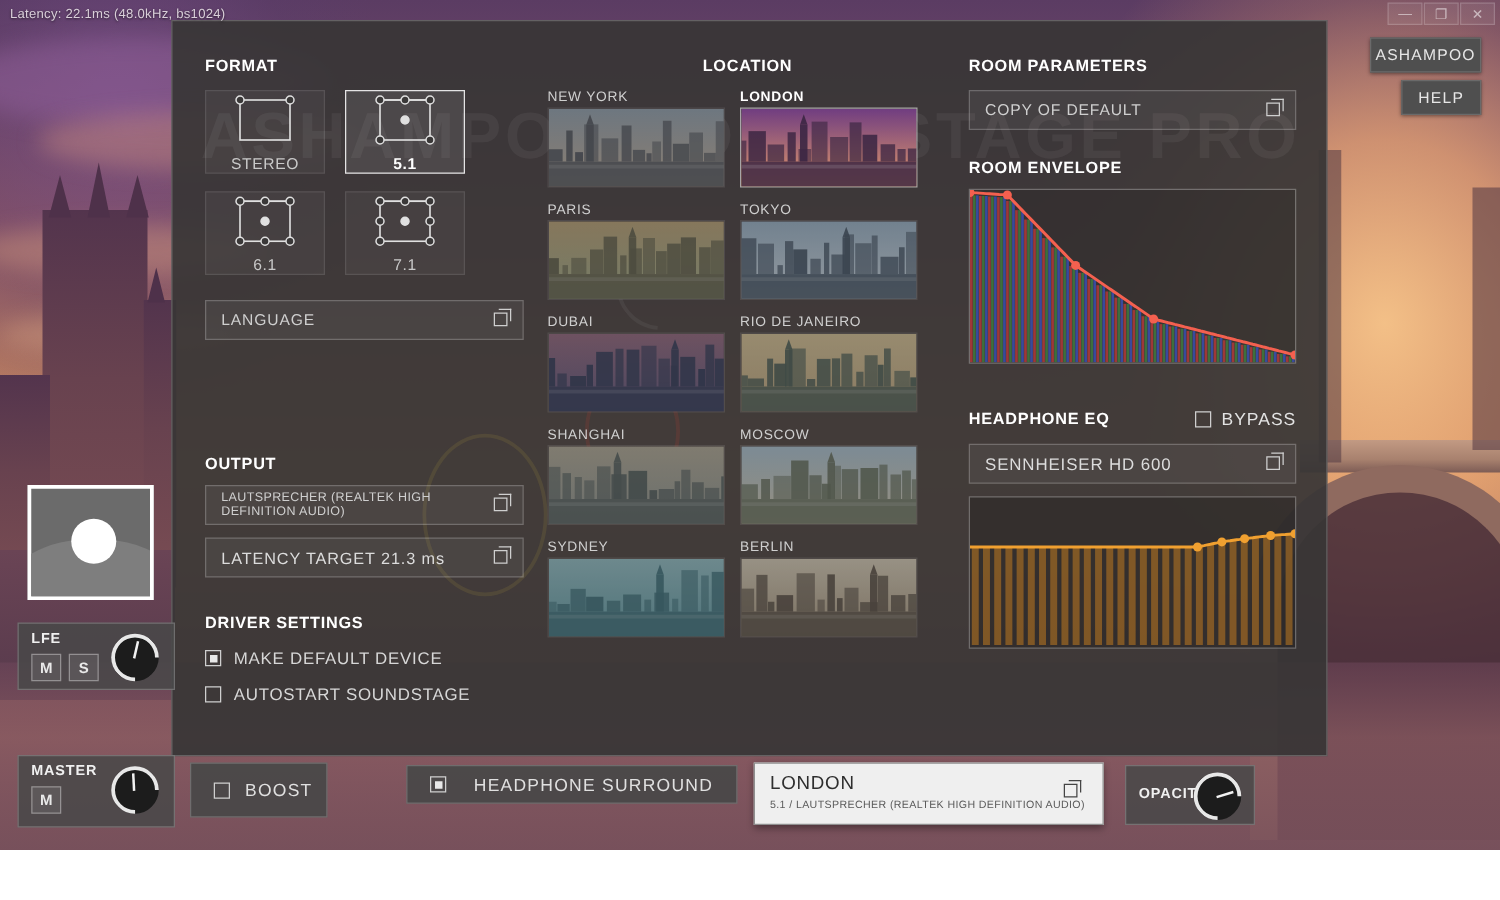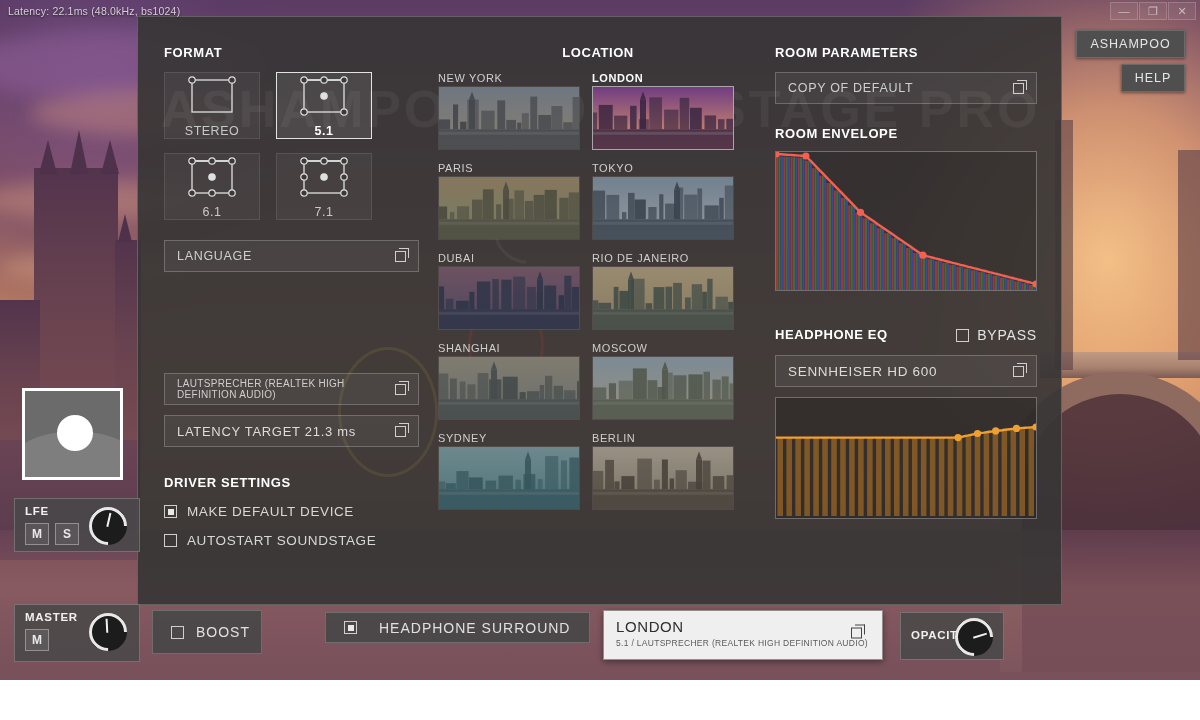--- a/index.html
+++ b/index.html
@@ -107,21 +107,21 @@
   .corner-btn {
     position: absolute;
     background: #4f4f4f;
     border: 1px solid #6a6a6a;
     color: #e6e6e6;
     font-size: 12.5px; letter-spacing: 1px;
     display: flex; align-items: center; justify-content: center;
     box-shadow: 0 1px 3px rgba(0,0,0,0.45);
     z-index: 40;
   }
-  #btn-ashampoo { right: 15px; top: 30px; width: 109px; height: 28px; }
+  #btn-ashampoo { right: 15px; top: 30px; width: 89px; height: 28px; }
   #btn-help     { right: 15px; top: 64px; width:  64px; height: 28px; }
 
   
   #panel {
     position: absolute; left: 137px; top: 16px;
     width: 925px; height: 589px;
     background: rgba(56,54,54,0.93);
     border: 1px solid rgba(150,150,150,0.45);
     z-index: 20;
     overflow: hidden;
@@ -473,20 +473,21 @@
             <div class="lbl">7.1</div>
           </div>
         </div>
       <div class="drop" id="drop-language">
         <span class="dtext">LANGUAGE</span>
         <span class="dicon"><span class="copy-ic"></span></span>
       </div>
     </div>
 
     <div id="col-output">
+      <div class="col-title">OUTPUT</div>
       <div class="drop" id="drop-device">
         <span class="dtext small">LAUTSPRECHER (REALTEK HIGH DEFINITION AUDIO)</span>
         <span class="dicon"><span class="copy-ic"></span></span>
       </div>
       <div class="drop" id="drop-latency">
         <span class="dtext">LATENCY TARGET 21.3 ms</span>
         <span class="dicon"><span class="copy-ic"></span></span>
       </div>
       <div class="col-title" id="driver-head">DRIVER SETTINGS</div>
       <div id="driver-options">

